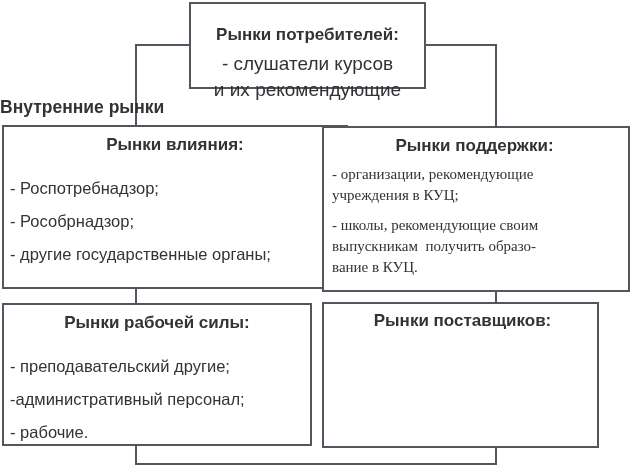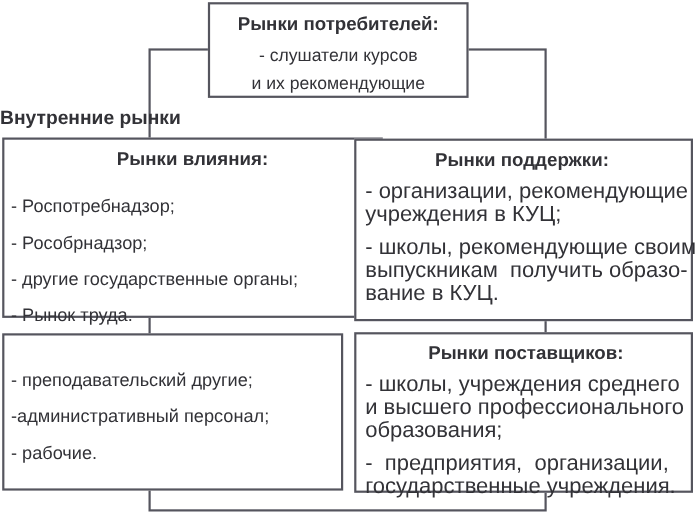--- a/index.html
+++ b/index.html
@@ -10,36 +10,36 @@
   }
   .frame {
     position:absolute; left:135px; top:44px; width:358px; height:417px;
     border:2px solid var(--border,#55555e); background:transparent;
   }
   .box {
     position:absolute; box-sizing:border-box; background:#fff;
     border:2px solid var(--border,#55555e);
   }
   .box-title { font-weight:bold; text-align:center; font-size:17px; line-height:20px; }
-  .top-box { left:189px; top:2px; width:237px; height:87px; text-align:center; padding-top:8px; }
+  .top-box { left:189px; top:2px; width:237px; height:87px; text-align:center; padding-top:21px; }
   .top-box .box-title { margin-bottom:6px; }
-  .top-box .line { font-size:16px; line-height:26px; white-space:pre; }
+  .top-box .line { font-size:19px; line-height:26px; white-space:pre; }
   .internal-label {
     position:absolute; left:0; top:97px; width:632px; 
     font-weight:bold; font-size:17.5px;
   }
   .mid-left  { left:2px;   top:125px; width:346px; height:164px; padding:8px 6px 0 6px; }
   .mid-right { left:322px; top:126px; width:308px; height:166px; padding:8px 11px 0 8px; }
   .bot-left  { left:2px;   top:303px; width:310px; height:143px; padding:8px 6px 0 6px; }
-  .bot-right { left:322px; top:302px; width:308px; height:146px; padding:7px 4px 0 8px; }
+  .bot-right { left:322px; top:302px; width:277px; height:146px; padding:7px 4px 0 8px; }
   .items { margin-top:17px; }
   .items .item { font-size:16.5px; line-height:33px; white-space:pre; }
   .paras { margin-top:8px; }
   .para { margin-bottom:9px; }
-  .para .pline { font-size:20px; line-height:21px; white-space:pre; }
+  .para .pline { font-size:15px; line-height:21px; white-space:pre;font-family:Liberation Serif, serif; }
 </style>
 </head>
 <body>
 
 <div class="canvas">
 
   <div class="frame"></div>
 
   <div class="box top-box">
     <div class="box-title">Рынки потребителей:</div>
@@ -48,55 +48,44 @@
   </div>
 
   <div class="internal-label">Внутренние рынки</div>
 
   <div class="box mid-left">
     <div class="box-title">Рынки влияния:</div>
     <div class="items">
       <div class="item">- Роспотребнадзор;</div>
       <div class="item">- Рособрнадзор;</div>
       <div class="item">- другие государственные органы;</div>
-      <div class="item">- Рынок труда.</div>
     </div>
   </div>
 
   <div class="box mid-right">
     <div class="box-title">Рынки поддержки:</div>
     <div class="paras">
       <div class="para">
         <div class="pline">- организации, рекомендующие</div>
         <div class="pline">учреждения в КУЦ;</div>
       </div>
       <div class="para">
         <div class="pline">- школы, рекомендующие своим</div>
         <div class="pline">выпускникам  получить образо-</div>
         <div class="pline">вание в КУЦ.</div>
       </div>
     </div>
   </div>
 
   <div class="box bot-left">
+    <div class="box-title">Рынки рабочей силы:</div>
     <div class="items">
       <div class="item">- преподавательский другие;</div>
       <div class="item">-административный персонал;</div>
       <div class="item">- рабочие.</div>
     </div>
   </div>
 
   <div class="box bot-right">
     <div class="box-title">Рынки поставщиков:</div>
-    <div class="paras">
-      <div class="para">
-        <div class="pline">- школы, учреждения среднего</div>
-        <div class="pline">и высшего профессионального</div>
-        <div class="pline">образования;</div>
-      </div>
-      <div class="para">
-        <div class="pline">-  предприятия,  организации,</div>
-        <div class="pline">государственные учреждения.</div>
-      </div>
-    </div>
   </div>
 
 </div>
 
 </body></html>

